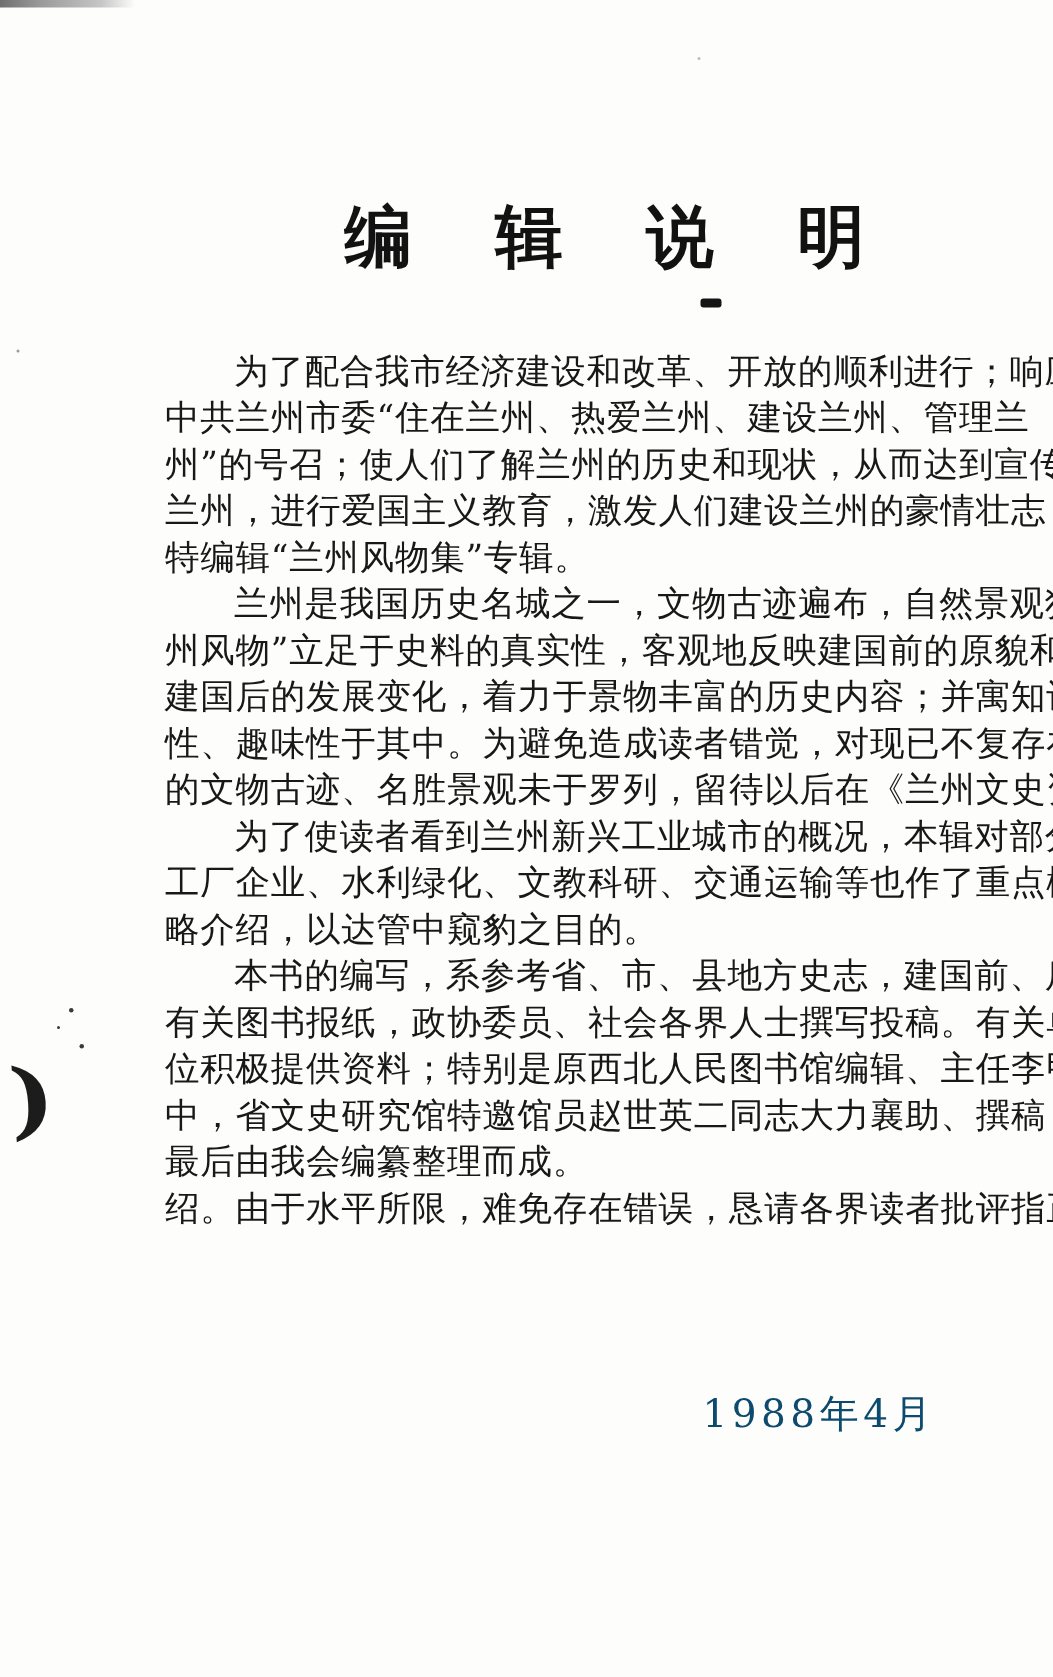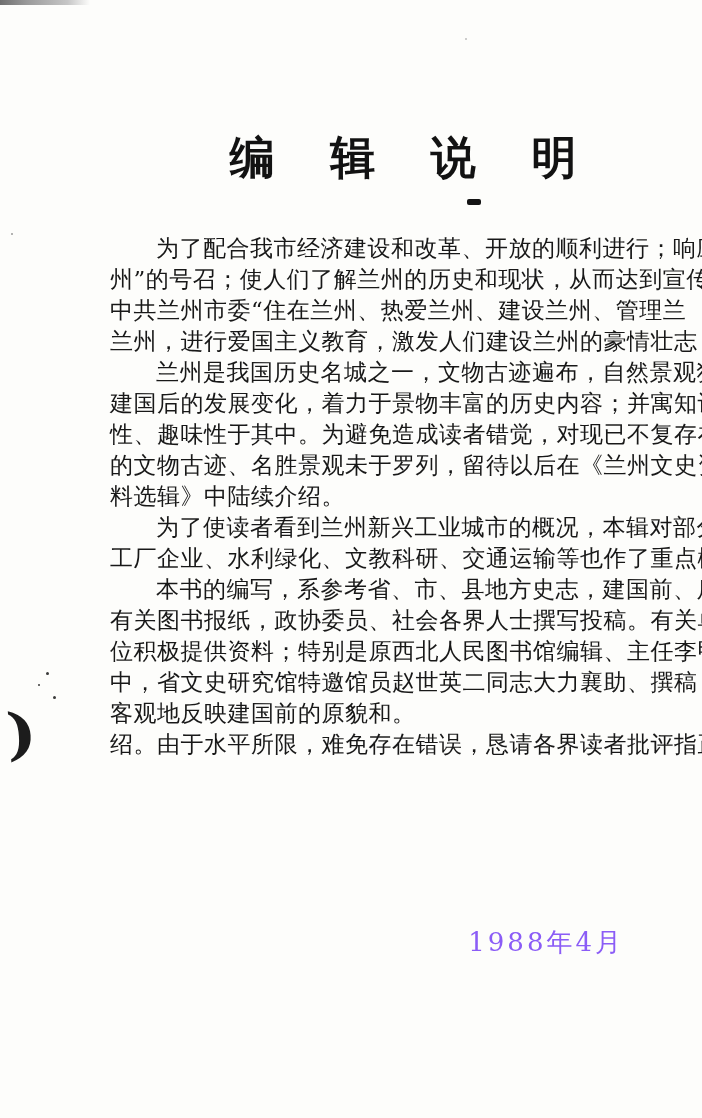--- a/index.html
+++ b/index.html
@@ -45,21 +45,21 @@
   }
   .line{
     height:31px;line-height:31px;font-size:23px;
     letter-spacing:0.5px;white-space:nowrap;
     color:#181818;font-weight:500;
   }
   .line.indent{padding-left:46px;}
   .date-line{
     position:absolute;left:0;top:925px;width:702px;
     text-align:right;padding-right:78px;box-sizing:border-box;
-    font-size:26px;letter-spacing:3px;color:#8b5cf6;
+    font-size:26px;letter-spacing:3px;color:#0c4a6e;
   }
 </style>
 </head>
 <body>
 
 <div class="page">
 
   <div class="smudge"></div>
   <div class="speck s1"></div>
   <div class="speck s2"></div>
@@ -67,33 +67,35 @@
   <div class="speck s4"></div>
   <div class="speck s5"></div>
 
   <div class="pen-mark">)</div>
 
   <div class="title">编 辑 说 明</div>
   <div class="title-dash"></div>
 
   <div class="body-block">
     <div class="line indent">为了配合我市经济建设和改革、开放的顺利进行；响应</div>
+    <div class="line">中共兰州市委“住在兰州、热爱兰州、建设兰州、管理兰</div>
     <div class="line">州”的号召；使人们了解兰州的历史和现状，从而达到宣传</div>
-    <div class="line">中共兰州市委“住在兰州、热爱兰州、建设兰州、管理兰</div>
     <div class="line">兰州，进行爱国主义教育，激发人们建设兰州的豪情壮志，</div>
+    <div class="line">特编辑“兰州风物集”专辑。</div>
     <div class="line indent">兰州是我国历史名城之一，文物古迹遍布，自然景观独</div>
+    <div class="line">州风物”立足于史料的真实性，客观地反映建国前的原貌和</div>
     <div class="line">建国后的发展变化，着力于景物丰富的历史内容；并寓知识</div>
     <div class="line">性、趣味性于其中。为避免造成读者错觉，对现已不复存在</div>
     <div class="line">的文物古迹、名胜景观未于罗列，留待以后在《兰州文史资</div>
-    <div class="line">料选辑》中陆续介绍。</div>
     <div class="line indent">为了使读者看到兰州新兴工业城市的概况，本辑对部分</div>
     <div class="line">工厂企业、水利绿化、文教科研、交通运输等也作了重点概</div>
+    <div class="line">略介绍，以达管中窥豹之目的。</div>
     <div class="line indent">本书的编写，系参考省、市、县地方史志，建国前、后</div>
     <div class="line">有关图书报纸，政协委员、社会各界人士撰写投稿。有关单</div>
     <div class="line">位积极提供资料；特别是原西北人民图书馆编辑、主任李甲</div>
     <div class="line">中，省文史研究馆特邀馆员赵世英二同志大力襄助、撰稿，</div>
-    <div class="line">客观地反映建国前的原貌和。</div>
+    <div class="line">最后由我会编纂整理而成。</div>
     <div class="line">绍。由于水平所限，难免存在错误，恳请各界读者批评指正。</div>
   </div>
 
   <div class="date-line">1988年4月</div>
 
 </div>
 
 </body></html>

